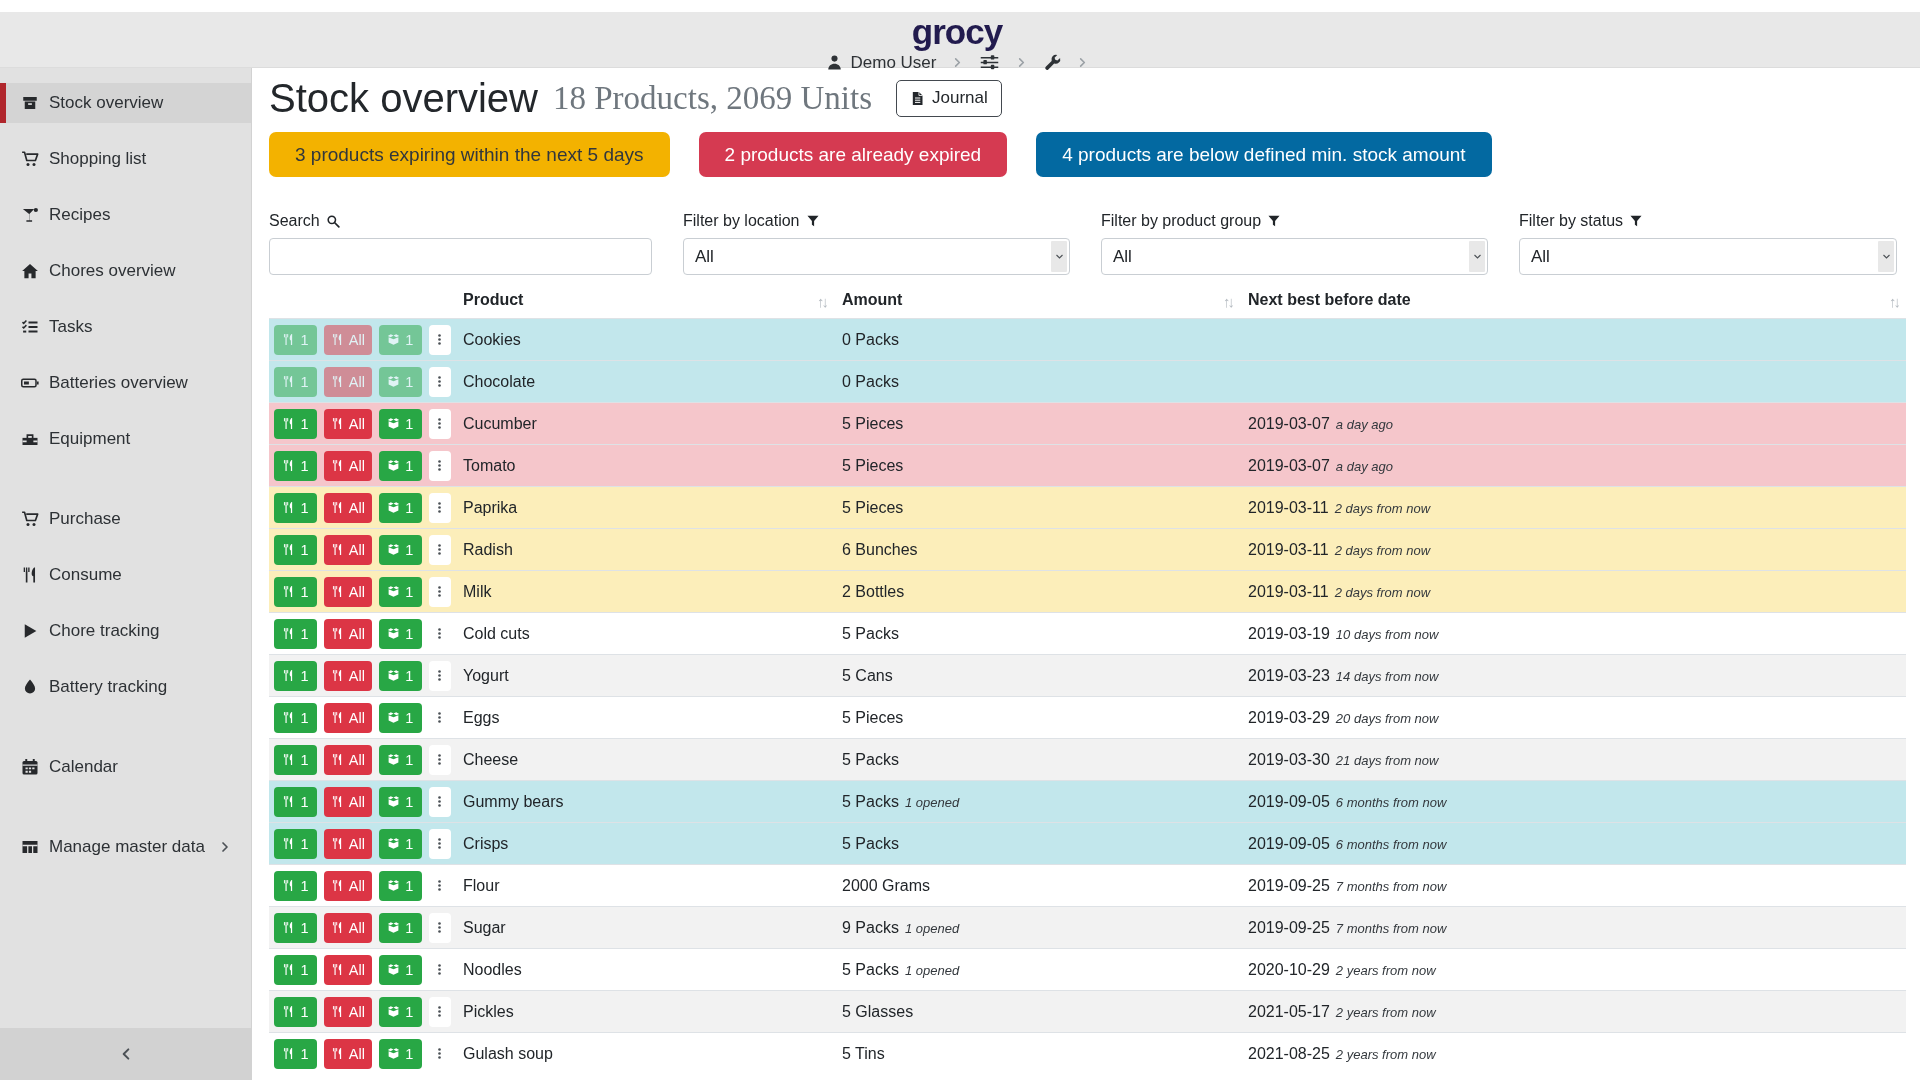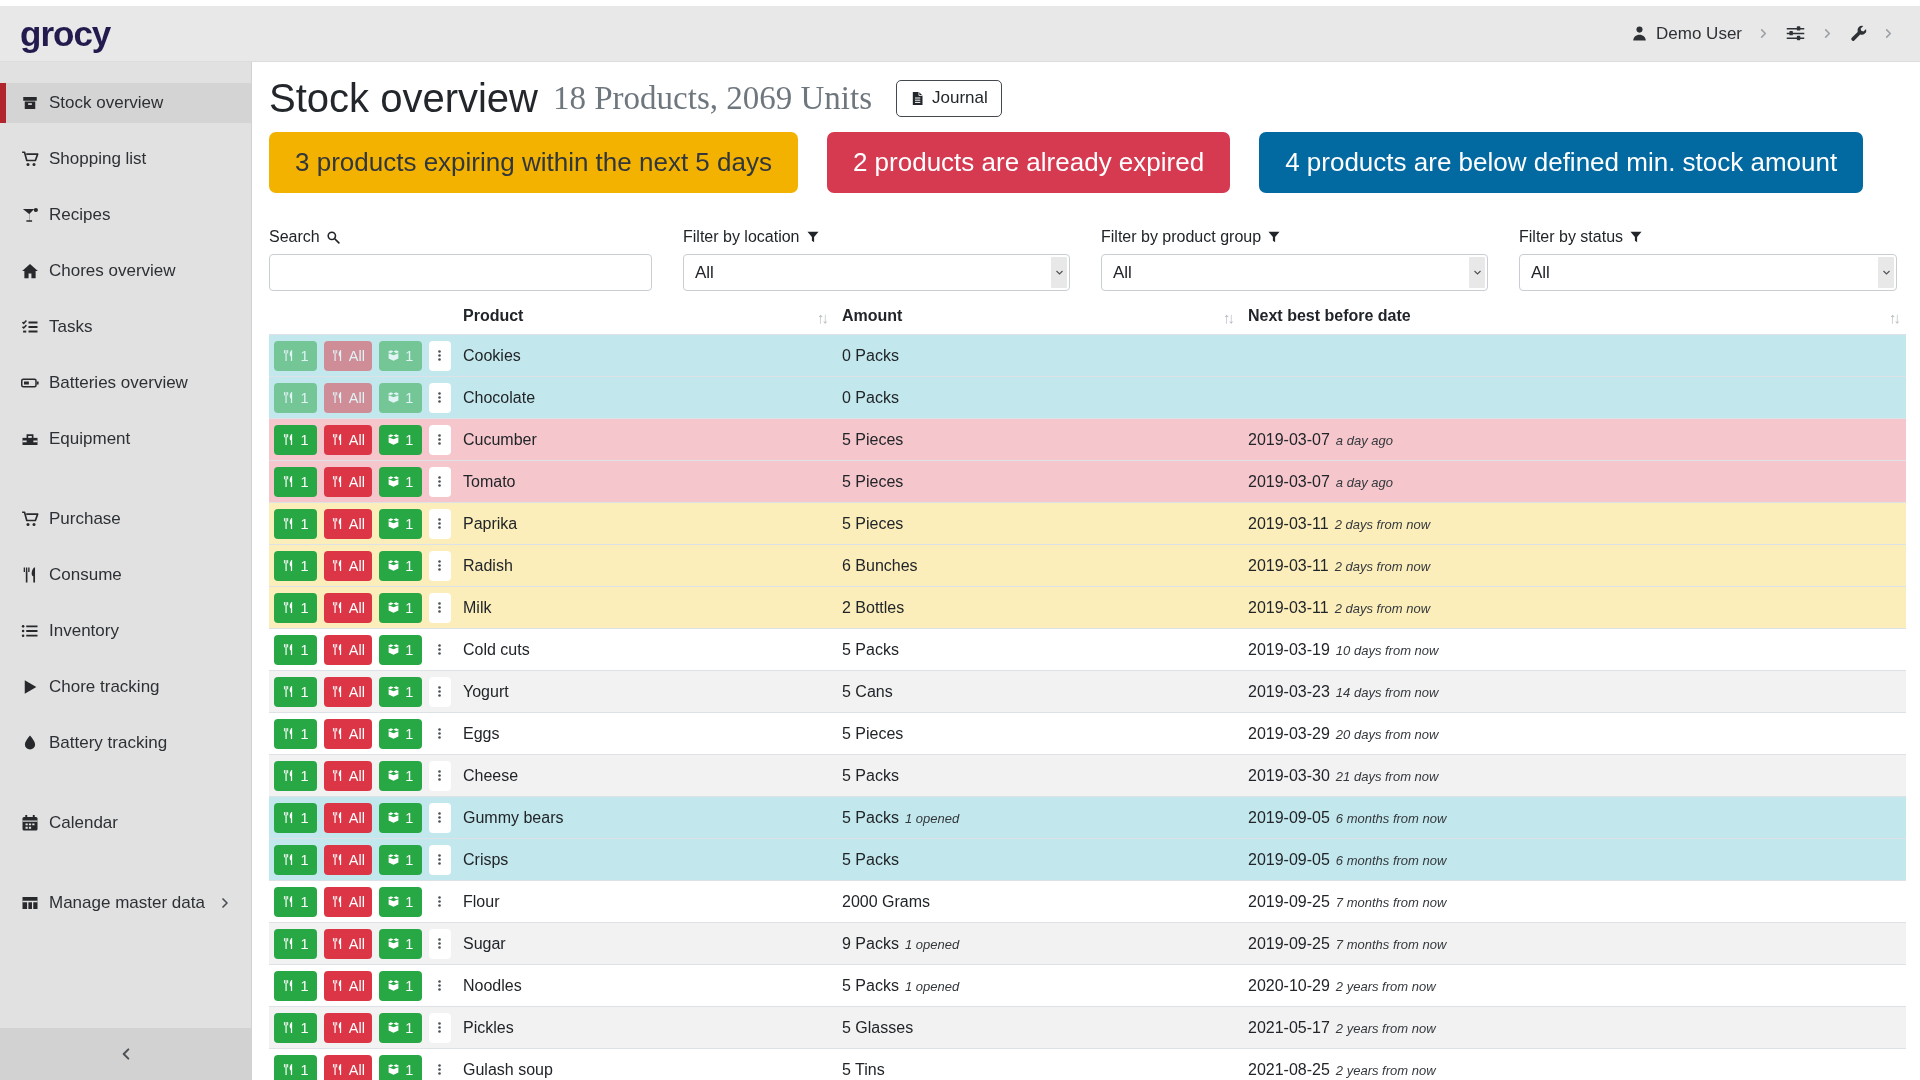--- a/index.html
+++ b/index.html
@@ -5,24 +5,24 @@
   * { box-sizing: border-box; margin: 0; padding: 0; }
   html,body { width:1920px; height:1080px; overflow:hidden; }
   body {
     font-family: "Liberation Sans", "DejaVu Sans", sans-serif;
     background:#ffffff; color:#212529;
   }
   svg { display:block; }
 
   
   .topbar {
-    position:absolute; top:6px; left:0; width:1920px; height:56px;
+    position:absolute; top:12px; left:0; width:1920px; height:56px;
     background:#e8e8e8; border-bottom:1px solid #dcdcdc;
     display:flex; align-items:center; justify-content:space-between;
-    padding:0 26px 0 20px; z-index:20;
+    padding:0 26px 0 20px; z-index:20;flex-direction:column;
   }
   .logo { font-size:35px; font-weight:800; color:#221b4e; letter-spacing:-1px; cursor:pointer; }
   .topbar-right { display:flex; align-items:center; gap:16px; color:#2e3236; }
   .tb-group { display:flex; align-items:center; gap:8px; cursor:pointer; }
   .tb-user-label { font-size:17px; color:#2e3236; }
   .tb-chev { color:#9aa0a5; display:flex; }
   .tb-chev svg { width:11px; height:11px; }
   .ic-user svg { width:17px; height:17px; }
   .ic-sliders svg { width:21px; height:21px; }
   .ic-wrench svg { width:18px; height:18px; }
@@ -62,22 +62,22 @@
   .btn-journal {
     margin-left:24px; display:inline-flex; align-items:center; gap:7px;
     height:37px; padding:8px 13px; background:#fff; border:1px solid #43494f;
     border-radius:5px; font-size:17px; color:#23272b; cursor:pointer;
     font-family:inherit;
   }
   .btn-journal svg { width:15px; height:15px; }
 
   .banners { display:flex; gap:29px; margin-top:14px; }
   .banner {
-    height:61px; display:flex; align-items:center; padding:0 26px;
-    border-radius:7px; font-size:26px; white-space:nowrap;text-align:right;
+    height:45px; display:flex; align-items:center; padding:0 26px;
+    border-radius:7px; font-size:19px; white-space:nowrap;text-align:right;
   }
   .banner.t-warning { background:#f3b200; color:#32373c; }
   .banner.t-danger  { background:#d53a51; color:#ffffff; }
   .banner.t-info    { background:#0369a1; color:#ffffff; }
 
   
   .filters { display:flex; gap:31px; margin-top:35px; }
   .fcol { width:387px; }
   .fcol.search-col { width:383px; }
   .fcol:last-child { width:378px; }
@@ -282,32 +282,20 @@
             <path d="M6.4 7.5h2.2V22H6.4z"></path>
             <path d="M17.5 2c-2.2 2.2-3.3 5.2-3.3 8.2 0 2 1 3.3 2.2 3.5V22h2.3V2z"></path>
           </svg>
         </span>
         <span class="nav-label">Consume</span>
 
       </div>
       <div class="nav-item">
         <span class="nav-ic">
           <svg viewBox="0 0 24 24" fill="currentColor">
-            <circle cx="2.8" cy="5.8" r="1.7"></circle>
-            <circle cx="2.8" cy="12" r="1.7"></circle>
-            <circle cx="2.8" cy="18.2" r="1.7"></circle>
-            <path d="M7 4.6h15v2.4H7zM7 10.8h15v2.4H7zM7 17h15v2.4H7z"></path>
-          </svg>
-        </span>
-        <span class="nav-label">Inventory</span>
-
-      </div>
-      <div class="nav-item">
-        <span class="nav-ic">
-          <svg viewBox="0 0 24 24" fill="currentColor">
             <path d="M5 3l15.5 9L5 21z"></path>
           </svg>
         </span>
         <span class="nav-label">Chore tracking</span>
 
       </div>
       <div class="nav-item">
         <span class="nav-ic">
           <svg viewBox="0 0 24 24" fill="currentColor">
             <path d="M12 2c4 5 6.8 8.4 6.8 11.9a6.8 6.8 0 1 1-13.6 0C5.2 10.4 8 7 12 2z"></path>

